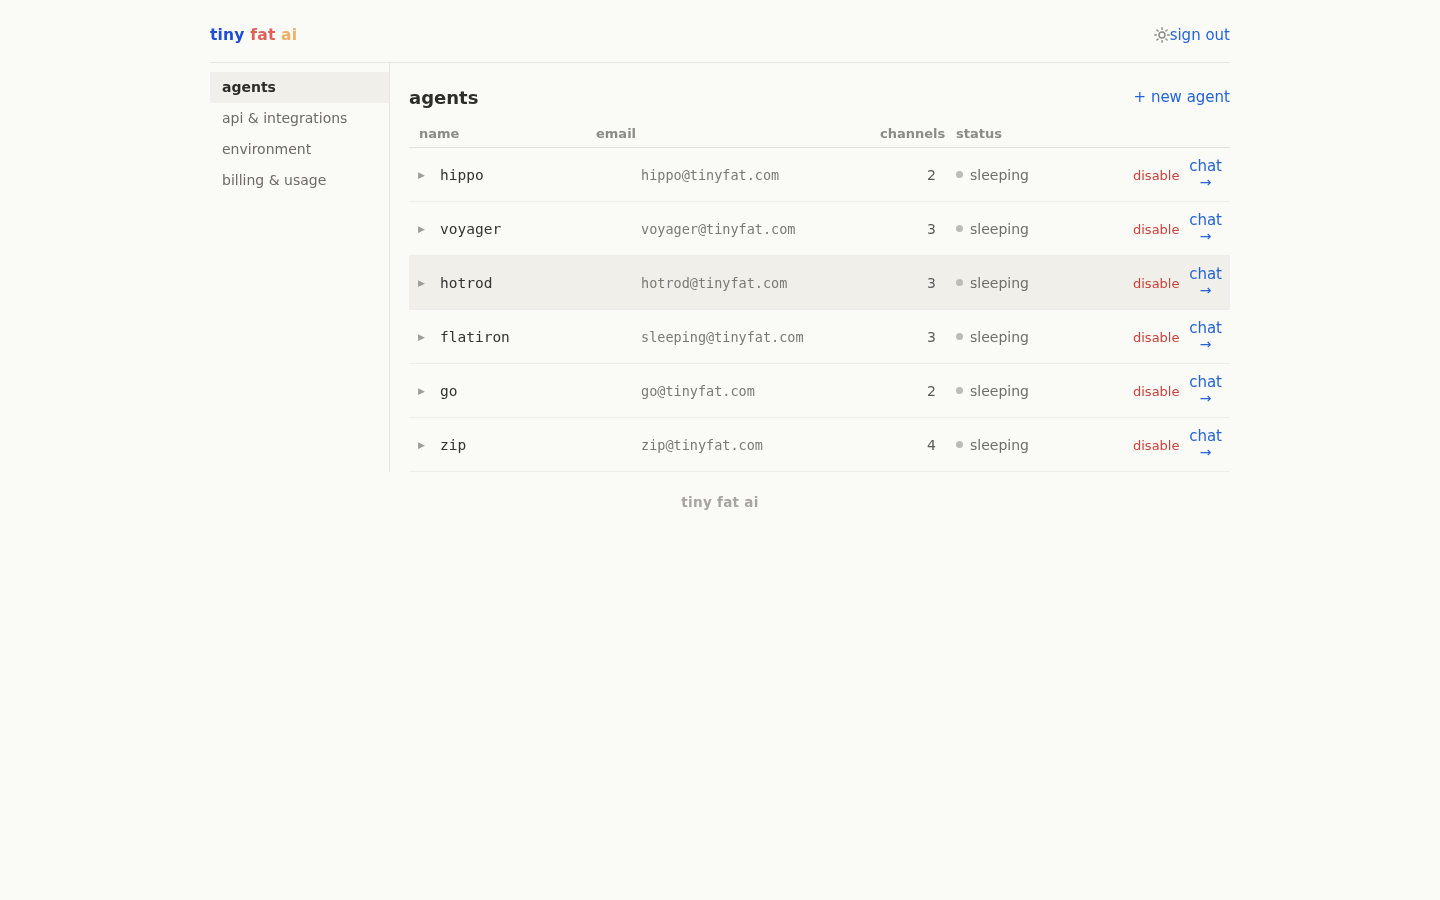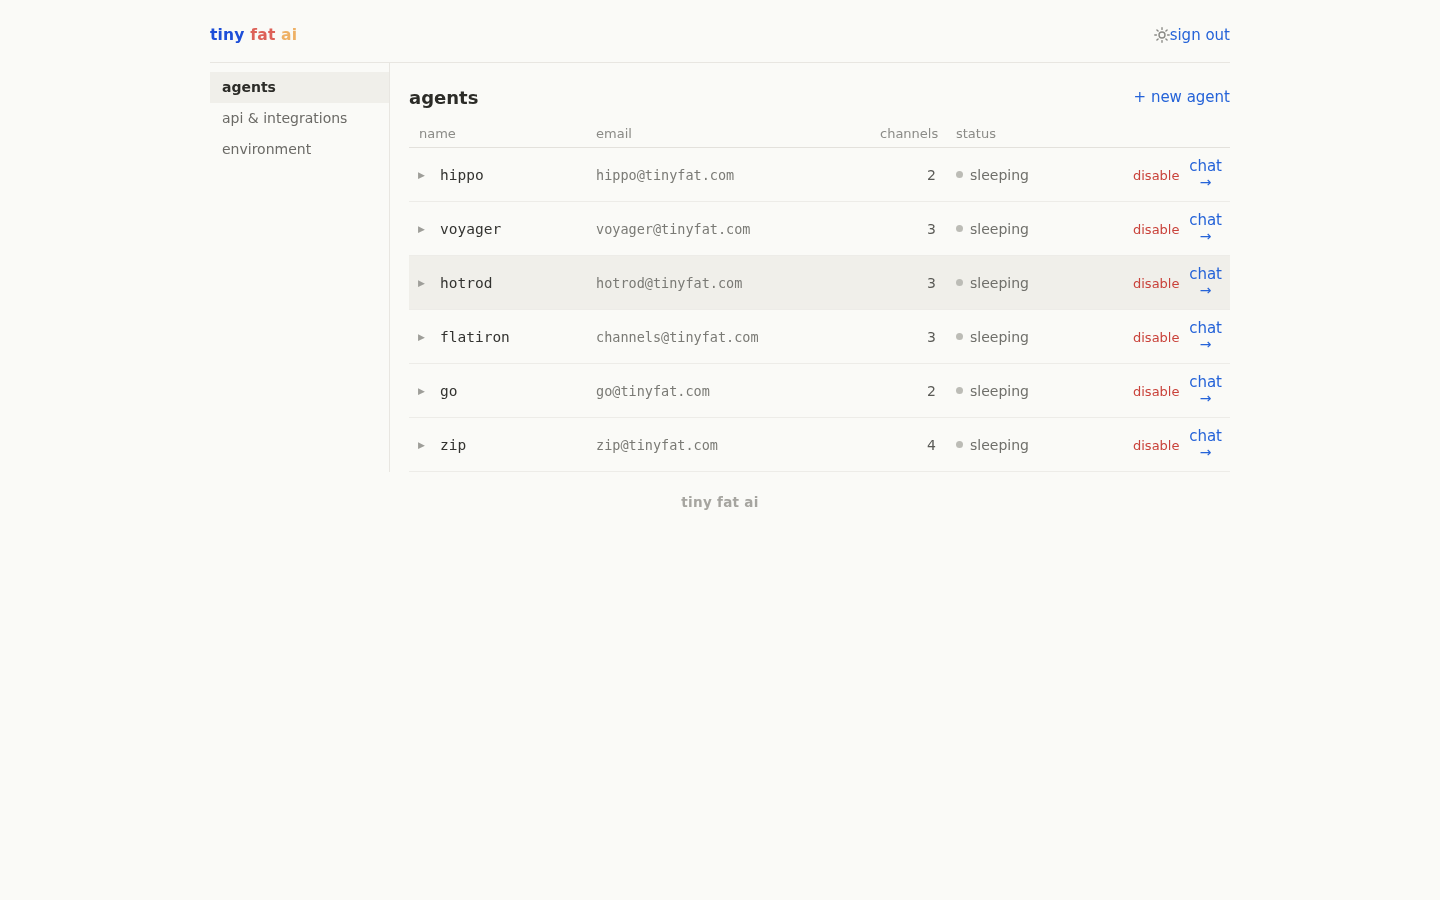--- a/index.html
+++ b/index.html
@@ -41,39 +41,39 @@
 
   
   .grid-row {
     display:grid;
     grid-template-columns:187px 284px 56px 1fr 42px 55px;
     align-items:center;
   }
   .thead {
     margin-top:11px; height:28px;
     border-bottom:1px solid #e3e1dc;
-    font-size:13px; color:#8b8b87;
+    font-size:13px; color:#8b8b87;font-weight:bold;
   }
   .thead .c-name { padding-left:10px; }
   .c-channels { text-align:right; }
   .c-status { padding-left:20px; display:flex; align-items:center; }
   .agent-row { height:54px; border-bottom:1px solid #edece8; }
   .agent-row.highlighted { background:#f0efea; }
   .c-name { display:flex; align-items:center; }
   .tri {
     font-size:9px; color:#9e9e99; padding-left:9px; width:31px;
     cursor:pointer; user-select:none;
   }
   .mono-name {
     font-family:"DejaVu Sans Mono","Liberation Mono",monospace;
     font-size:14.5px; color:#333330;
   }
   .mono-email {
     font-family:"DejaVu Sans Mono","Liberation Mono",monospace;
-    font-size:13.5px; color:#7a7a75;
+    font-size:13.5px; color:#7a7a75;margin-left:45px;
   }
   .num { font-size:14px; color:#5a5a56; }
   .dot { width:7px; height:7px; border-radius:50%; background:#bcbcb6; margin-right:7px; flex-shrink:0; }
   .status-txt { font-size:14px; color:#6f6f6a; }
   .c-disable { text-align:right; }
   .disable-link { font-size:13px; color:#c9423a; text-decoration:none; cursor:pointer; }
   .c-chat { text-align:right; padding-right:8px; }
   .chat-link { font-size:15px; color:#2563d8; text-decoration:none; cursor:pointer; display:inline-block; line-height:16px; text-align:center; }
   .chat-link .arrow { display:block; font-size:14px; }
 
@@ -118,20 +118,23 @@
       </div>
 
       <div class="side-item">
         <span>api &amp; integrations</span>
       </div>
 
       <div class="side-item">
         <span>environment</span>
       </div>
 
+      <div class="side-item">
+        <span>billing &amp; usage</span>
+      </div>
     </div>
 
     <div class="main">
       <div class="title-row">
         <div class="page-title">agents</div>
         <a class="new-agent">+ new agent</a>
       </div>
 
       <div class="grid-row thead">
         <div class="c-name">name</div>
@@ -198,21 +201,21 @@
           <div class="c-chat">
             <a class="chat-link"><span>chat</span><span class="arrow">→</span></a>
           </div>
         </div>
 
         <div class="grid-row agent-row">
           <div class="c-name">
             <span class="tri">▶</span>
             <span class="mono-name">flatiron</span>
           </div>
-          <div class="mono-email">channels@tinyfat.com</div>
+          <div class="mono-email">sleeping@tinyfat.com</div>
           <div class="c-channels num">3</div>
           <div class="c-status">
             <span class="dot"></span>
             <span class="status-txt">sleeping</span>
           </div>
           <div class="c-disable">
             <a class="disable-link">disable</a>
           </div>
           <div class="c-chat">
             <a class="chat-link"><span>chat</span><span class="arrow">→</span></a>

